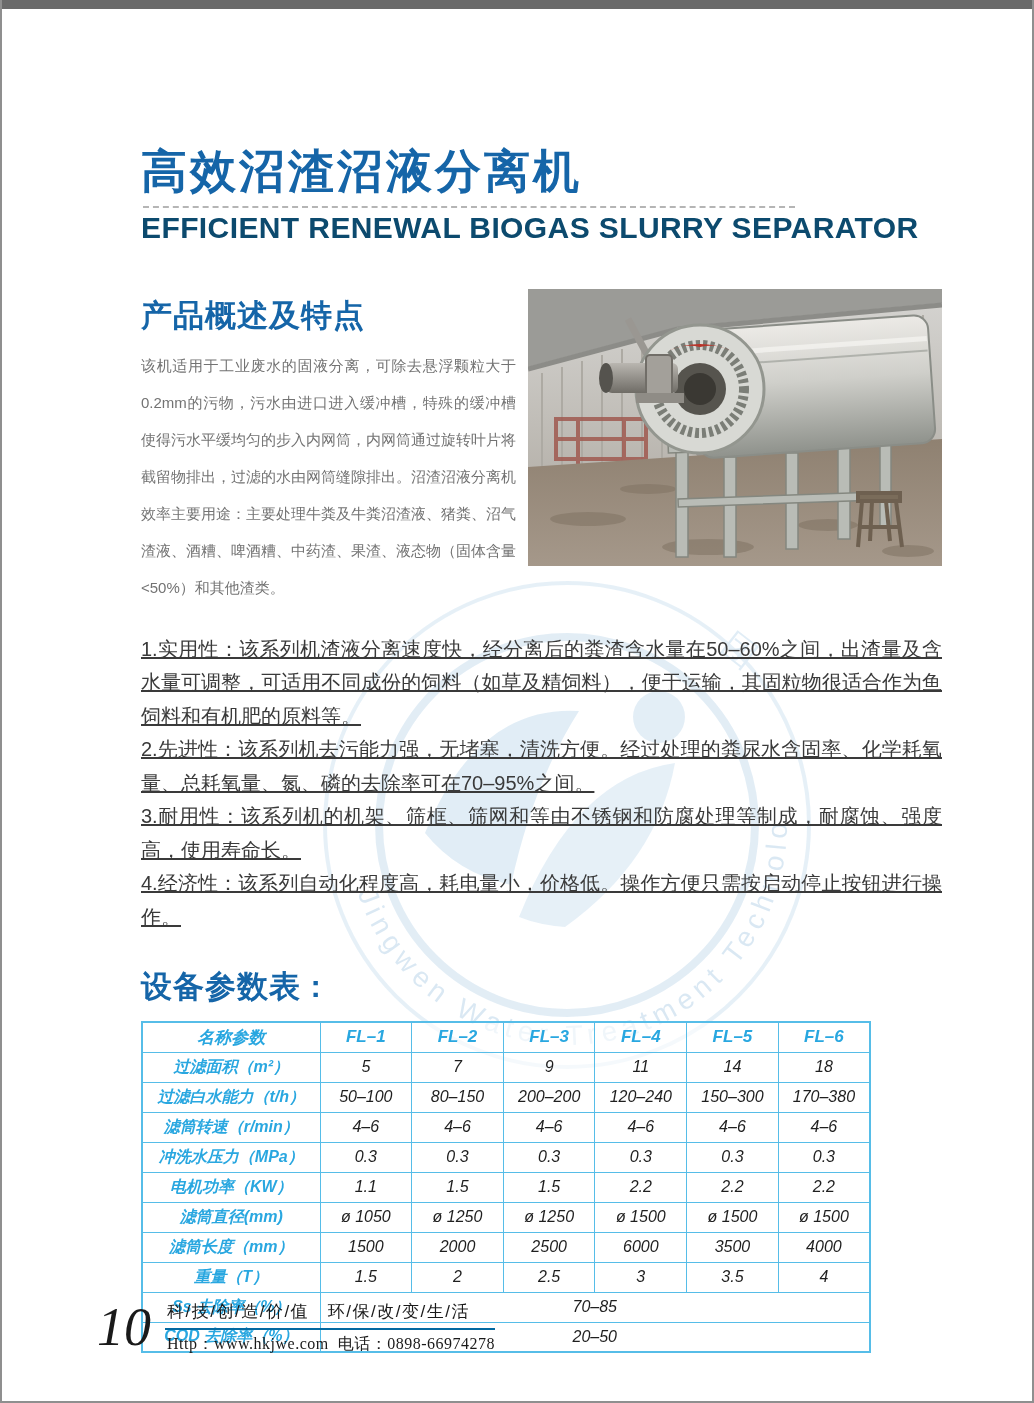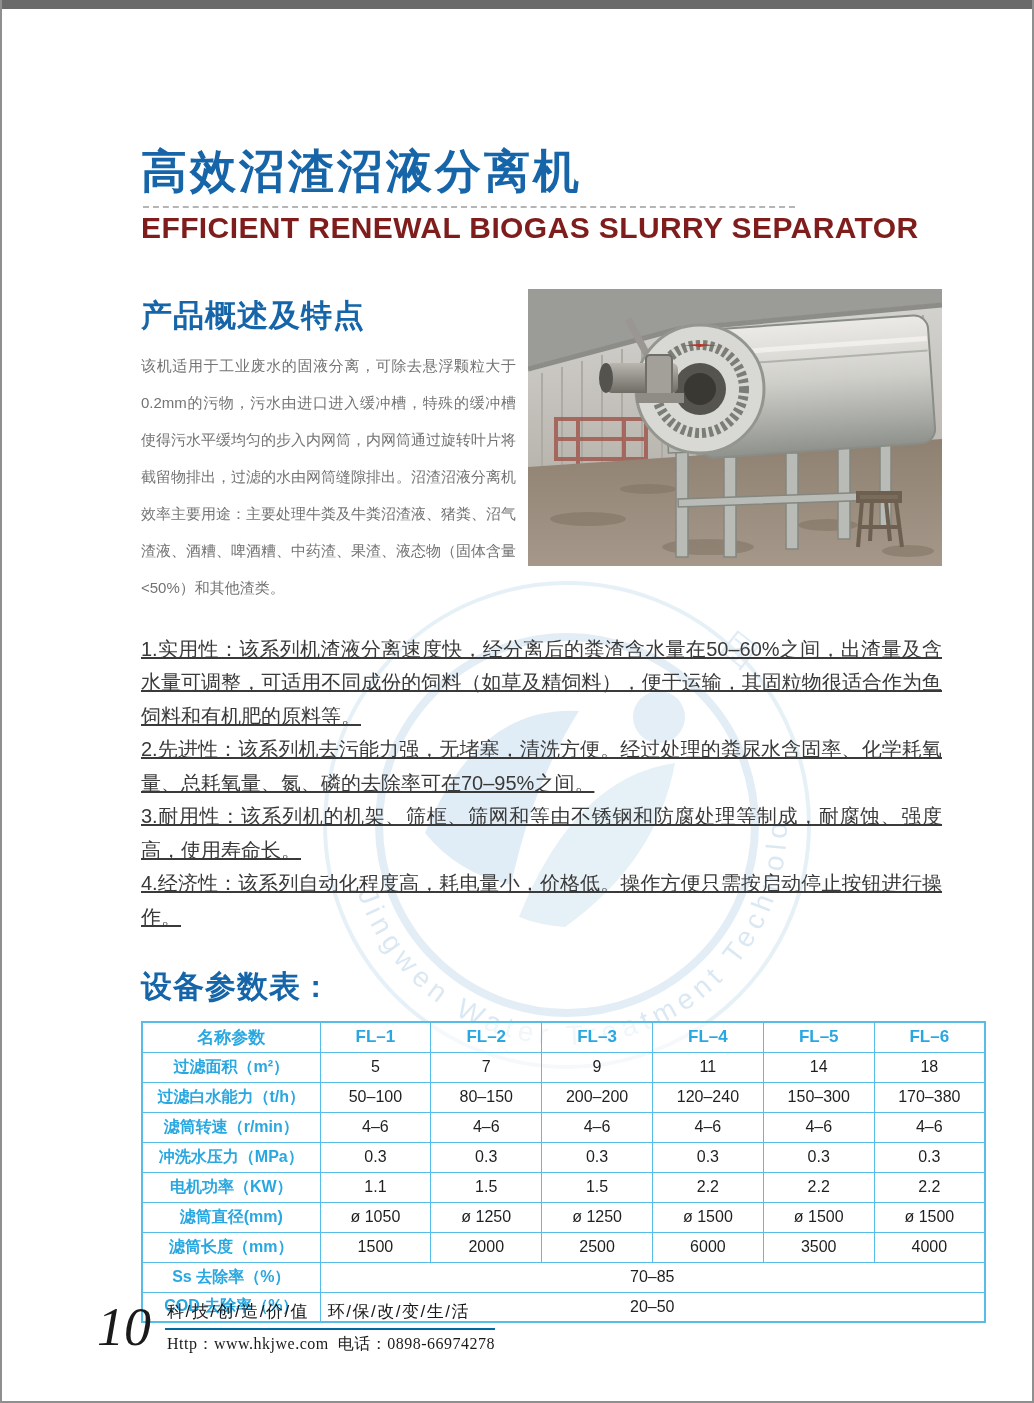--- a/index.html
+++ b/index.html
@@ -10,35 +10,35 @@
         overflow:hidden;}
   .topbar{position:absolute;top:0;left:-2px;width:1038px;height:9px;background:#6a6a6a;}
   .content{position:relative;padding:146px 90px 0 95px;z-index:2;margin-left:44px;}
 
   
   .watermark{position:absolute;left:305px;top:565px;width:520px;height:520px;z-index:1;opacity:.55;pointer-events:none;}
 
   
   h1.title{margin:0;font-size:46px;line-height:1.1;font-weight:bold;color:#1565a8;letter-spacing:3px;}
   .dash-divider{width:652px;border:0;border-top:2px dashed #b5b5b5;margin:9px 0 3px 2px;}
-  h2.subtitle{margin:0;font-size:30px;font-weight:bold;color:#7f1d1d;letter-spacing:.4px;}
+  h2.subtitle{margin:0;font-size:30px;font-weight:bold;color:#0c4a6e;letter-spacing:.4px;}
 
   
   .overview{margin-top:50px;}
   h3.sec{margin:0 0 10px 0;font-size:31px;font-weight:bold;color:#1565a8;letter-spacing:1px;}
   .photo{float:right;width:414px;height:277px;margin:-6px 0 10px 12px;padding:0;background:#cfcfcf;}
   .photo svg{display:block;width:100%;height:100%;}
   p.lead{margin:0;font-size:15px;line-height:37px;color:#737373;text-align:justify;}
   .features{margin-top:27px;}
   p.feat{margin:0;font-size:20px;line-height:33.5px;color:#3a3a3a;text-align:justify;text-decoration:underline;}
 
   
   .tbl-wrap{clear:both;}
   h3.tblsec{margin:32px 0 0 0;font-size:31px;font-weight:bold;color:#1565a8;letter-spacing:1px;}
-  table.params{width:845px;margin-top:13px;border-collapse:collapse;table-layout:fixed;background:rgba(255,255,255,.6);}
+  table.params{width:730px;margin-top:13px;border-collapse:collapse;table-layout:fixed;background:rgba(255,255,255,.6);font-style:italic;}
   table.params col.c0{width:178px;}
   table.params th,table.params td{border:1px solid #56bde8;height:30px;padding:0 2px;
        text-align:center;vertical-align:middle;font-size:16px;}
   table.params{border:2px solid #56bde8;}
   table.params th{color:#29a7e0;font-weight:bold;}
   table.params td{color:#1f1f1f;font-weight:normal;}
   tr.hdr th{font-size:17px;}
 
   
   .footer{position:absolute;left:95px;bottom:46px;display:flex;z-index:2;}
@@ -262,20 +262,29 @@
         <tr>
           <th>滤筒长度（mm）</th>
           <td>1500</td>
           <td>2000</td>
           <td>2500</td>
           <td>6000</td>
           <td>3500</td>
           <td>4000</td>
         </tr>
         <tr>
+          <th>重量（T）</th>
+          <td>1.5</td>
+          <td>2</td>
+          <td>2.5</td>
+          <td>3</td>
+          <td>3.5</td>
+          <td>4</td>
+        </tr>
+        <tr>
           <th>Ss 去除率（%）</th>
           <td colspan="6">70–85</td>
         </tr>
         <tr>
           <th>COD 去除率（%）</th>
           <td colspan="6">20–50</td>
         </tr>
       </tbody>
         </table>
 

